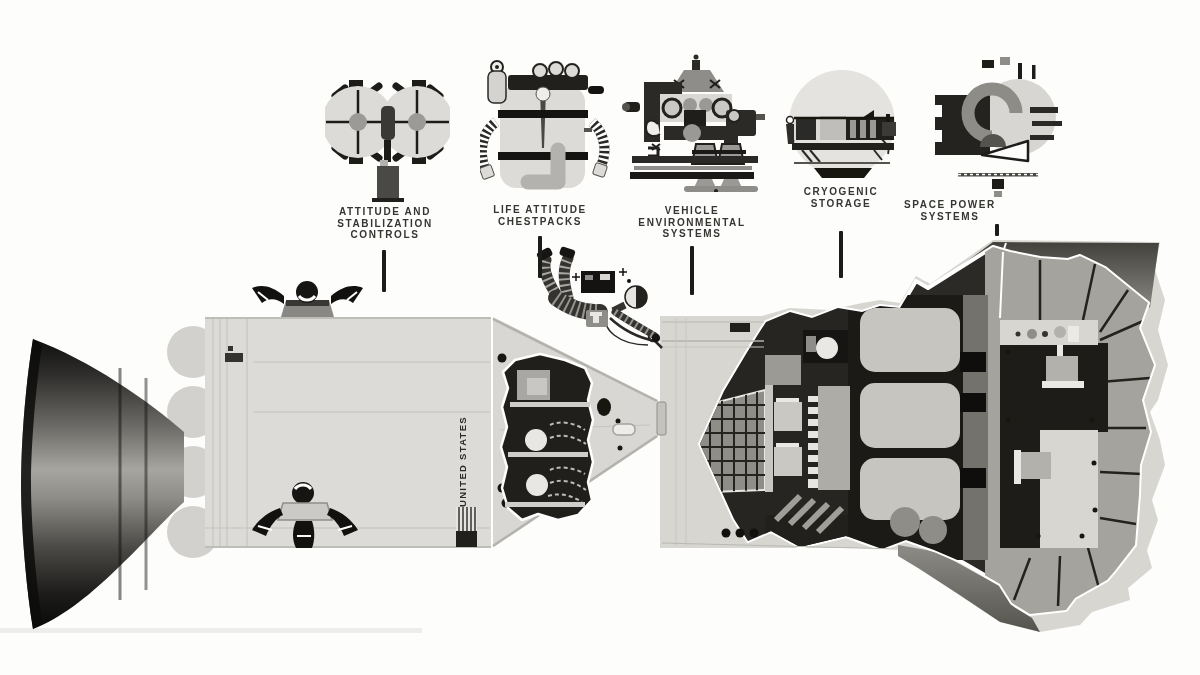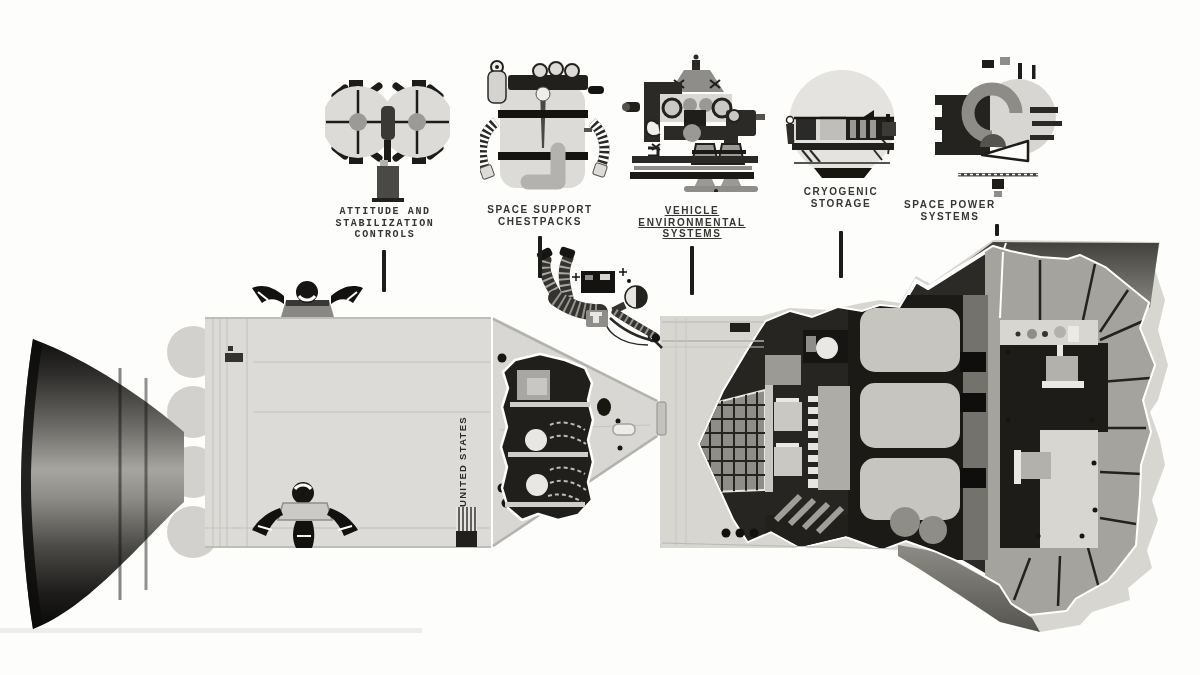--- a/index.html
+++ b/index.html
@@ -363,21 +363,21 @@
         <line x1="92" y1="28" x2="92" y2="92"></line>
     </g>
     <circle cx="33" cy="60" r="9" fill="#9b9a96"></circle>
       <circle cx="92" cy="60" r="9" fill="#9b9a96"></circle>
     <rect x="56" y="44" width="14" height="34" rx="5" fill="#3a3936"></rect>
     <rect x="59" y="78" width="7" height="22" fill="#1d1c19"></rect>
     <rect x="55" y="98" width="8" height="6" fill="#b3b2ae"></rect>
     <rect x="52" y="104" width="22" height="32" fill="#4a4946"></rect>
     <rect x="47" y="136" width="32" height="4" fill="#21201d"></rect>
   </svg>
-  <div class="callout-label" style="left:385px;top:206px;font-family:Liberation Mono, monospace;">ATTITUDE AND
+  <div class="callout-label" style="left:385px;top:206px;">ATTITUDE AND
 STABILIZATION
 CONTROLS</div>
   <div class="leader" style="left:384px;top:250px;height:42px;"></div>
 
   <svg class="icon-svg" style="left:480px;top:58px;" width="130" height="140" viewBox="0 0 130 140">
 
     <path d="M16,64 C2,74 -2,94 6,114" stroke="#2a2a28" stroke-width="10" fill="none"></path>
     <path d="M16,64 C2,74 -2,94 6,114" stroke="#ffffff" stroke-width="10" fill="none" stroke-dasharray="2.5,2.5"></path>
     <path d="M112,64 C126,76 128,96 119,112" stroke="#2a2a28" stroke-width="10" fill="none"></path>
     <path d="M112,64 C126,76 128,96 119,112" stroke="#ffffff" stroke-width="10" fill="none" stroke-dasharray="2.5,2.5"></path>
@@ -397,21 +397,21 @@
     <rect x="108" y="28" width="16" height="8" rx="4" fill="#141312"></rect>
 
     <path d="M60,32 L66,32 64,90 62,90 Z" fill="#4a4845"></path>
     <circle cx="63" cy="36" r="7" fill="#efeeea" stroke="#55534e" stroke-width="1"></circle>
     <rect x="18" y="52" width="90" height="8" fill="#141312"></rect>
     <rect x="18" y="94" width="90" height="8" fill="#141312"></rect>
 
     <path d="M78,92 L78,124 L48,124" stroke="#b3b2ae" stroke-width="15" fill="none" stroke-linecap="round" stroke-linejoin="round"></path>
     <rect x="104" y="70" width="8" height="4" fill="#55534e"></rect>
   </svg>
-  <div class="callout-label" style="left:540px;top:204px;">SPACE SUPPORT
+  <div class="callout-label" style="left:540px;top:204px;">LIFE ATTITUDE
 CHESTPACKS</div>
   <div class="leader" style="left:540px;top:236px;height:42px;"></div>
 
   <svg class="icon-svg" style="left:622px;top:52px;" width="145" height="140" viewBox="0 0 145 140">
 
     <path d="M48,40 L62,18 88,18 102,40 Z" fill="#8f8d89"></path>
     <rect x="70" y="8" width="8" height="10" fill="#2b2a27"></rect>
       <circle cx="74" cy="5" r="2.5" fill="#2b2a27"></circle>
     <g stroke="#1d1c19" stroke-width="2">
       <line x1="52" y1="28" x2="62" y2="36"></line>
@@ -450,21 +450,21 @@
     <rect x="70" y="98" width="54" height="4" fill="#1b1a18"></rect>
 
     <rect x="10" y="104" width="126" height="7" fill="#2a2927"></rect>
     <rect x="12" y="114" width="118" height="4" fill="#8f8e8a"></rect>
     <rect x="8" y="120" width="124" height="7" fill="#1b1a18"></rect>
     <path d="M76,127 L90,127 94,136 72,136 Z" fill="#9b9995"></path>
     <path d="M102,127 L116,127 120,136 98,136 Z" fill="#9b9995"></path>
     <rect x="62" y="134" width="74" height="6" rx="3" fill="#8f8d89"></rect>
     <circle cx="94" cy="139" r="2" fill="#21201d"></circle>
   </svg>
-  <div class="callout-label" style="left:692px;top:205px;text-decoration:underline;">VEHICLE
+  <div class="callout-label" style="left:692px;top:205px;">VEHICLE
 ENVIRONMENTAL
 SYSTEMS</div>
   <div class="leader" style="left:692px;top:246px;height:49px;"></div>
 
   <svg class="icon-svg" style="left:782px;top:68px;" width="120" height="116" viewBox="0 0 120 116">
     <circle cx="60" cy="55" r="53" fill="#e4e3df"></circle>
 
     <path d="M96,68 C104,74 108,80 106,86" stroke="#2a2927" stroke-width="1.8" fill="none"></path>
 
     <circle cx="8" cy="52" r="3.5" fill="#ffffff" stroke="#23221e" stroke-width="1.5"></circle>

